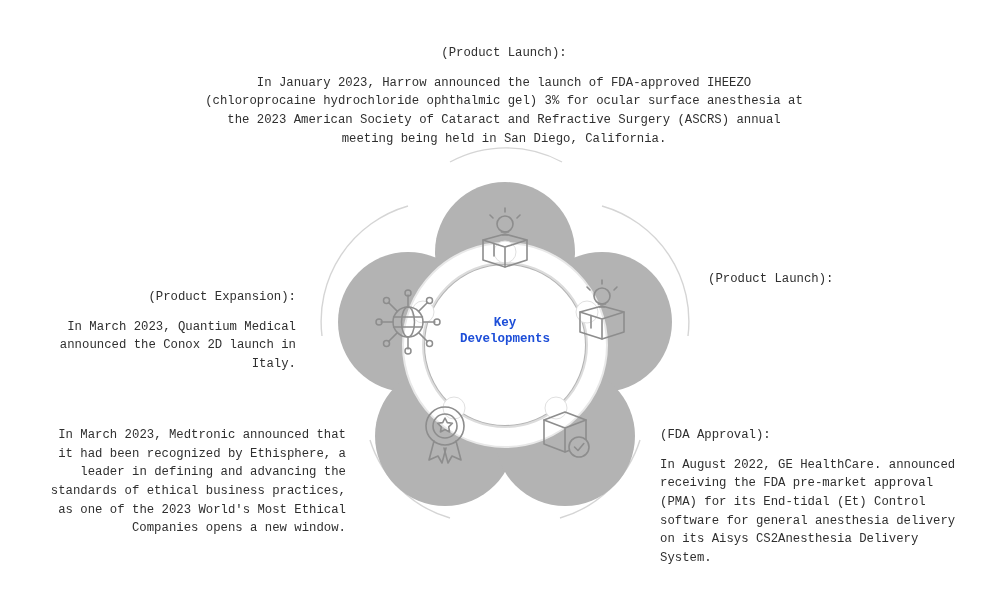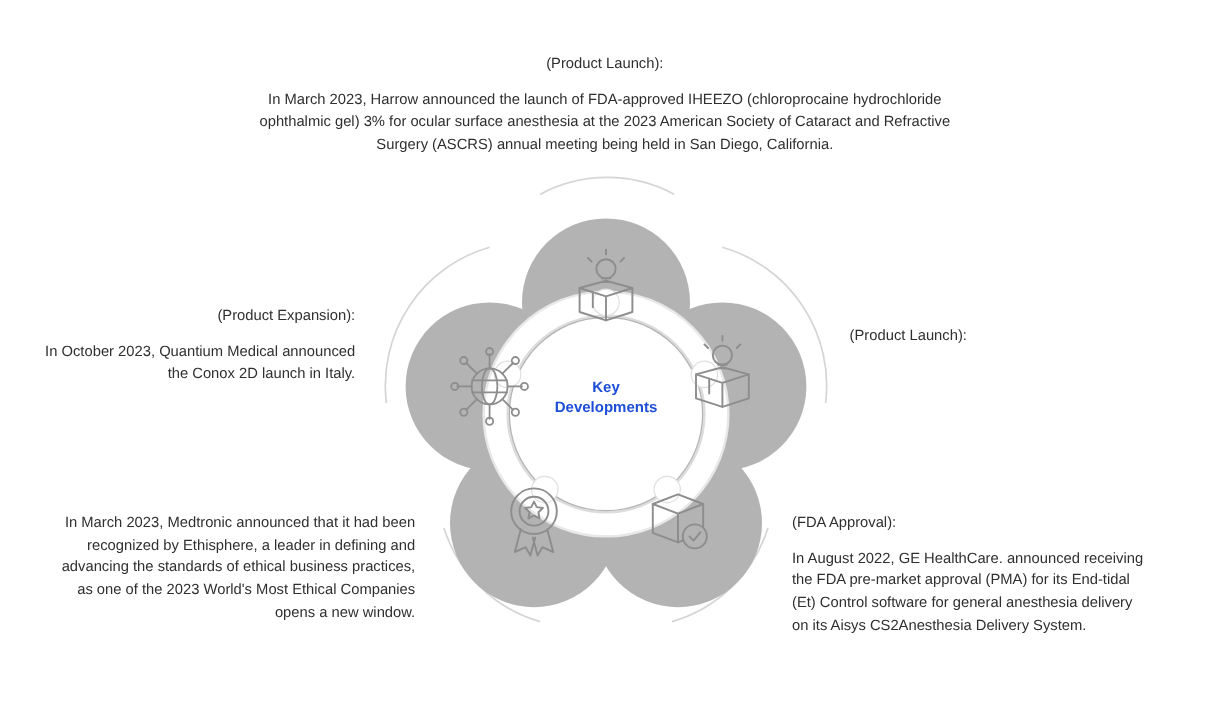--- a/index.html
+++ b/index.html
@@ -14,20 +14,21 @@
     color: #2b2b2b;
     overflow: hidden;
     position: relative;
   }
 
   #canvas {
     position: absolute;
     left: 0; top: 0;
     width: 924px;
     height: 600px;
+    font-family: Liberation Mono, monospace;
   }
 
   
   .block {
     position: absolute;
     font-size: 12.3px;
     line-height: 1.52;
     color: #2f2f2f;
   }
   .block .tag {
@@ -44,21 +45,21 @@
     left: 204px;
     top: 44px;
     width: 600px;
   }
   #block-top .tag { text-align: center; }
   #block-top .body { text-align: center; }
 
   
   #block-left {
     left: 18px;
-    top: 254px;
+    top: 288px;
     width: 278px;
     text-align: right;
   }
   #block-left .tag { text-align: right; }
   #block-left .body { text-align: right; }
 
   
   #block-right {
     left: 708px;
     top: 270px;
@@ -139,26 +140,26 @@
   #sq2 { left: 949px; }
   #sq3 { left: 962px; }
 </style>
 </head>
 <body>
 
 <div id="canvas">
 
   <div class="block" id="block-top">
     <span class="tag">(Product Launch):</span>
-    <span class="body">In March 2023, Harrow announced the launch of FDA-approved IHEEZO (chloroprocaine hydrochloride ophthalmic gel) 3% for ocular surface anesthesia at the 2023 American Society of Cataract and Refractive Surgery (ASCRS) annual meeting being held in San Diego, California.</span>
+    <span class="body">In January 2023, Harrow announced the launch of FDA-approved IHEEZO (chloroprocaine hydrochloride ophthalmic gel) 3% for ocular surface anesthesia at the 2023 American Society of Cataract and Refractive Surgery (ASCRS) annual meeting being held in San Diego, California.</span>
   </div>
 
   <div class="block" id="block-left">
     <span class="tag">(Product Expansion):</span>
-    <span class="body">In October 2023, Quantium Medical announced the Conox 2D launch in Italy.</span>
+    <span class="body">In March 2023, Quantium Medical announced the Conox 2D launch in Italy.</span>
   </div>
 
   <div class="block" id="block-right">
     <span class="tag">(Product Launch):</span>
   </div>
 
   <div class="block" id="block-bl">
     <span class="body">In March 2023, Medtronic announced that it had been recognized by Ethisphere, a leader in defining and advancing the standards of ethical business practices, as one of the 2023 World's Most Ethical Companies opens a new window.</span>
   </div>
 

